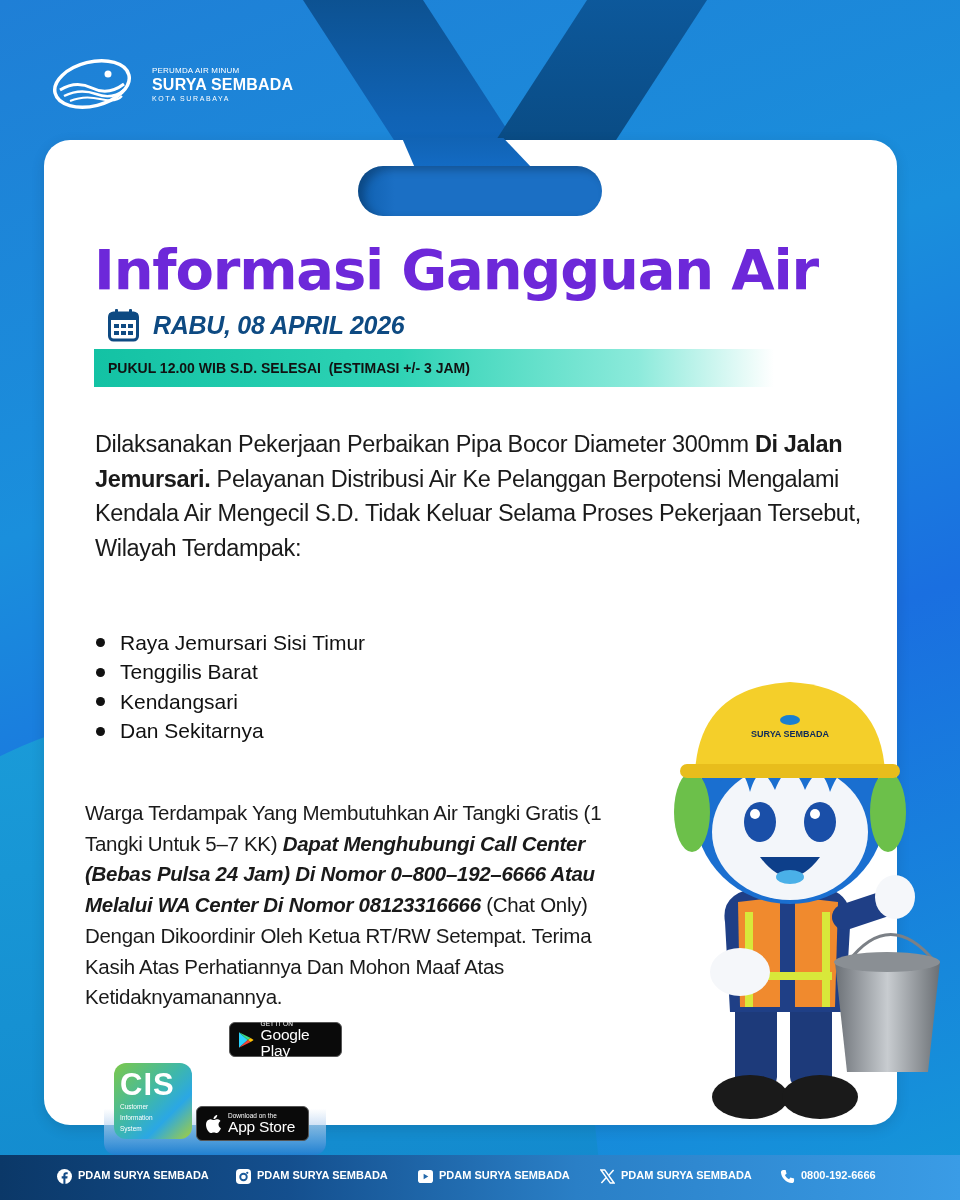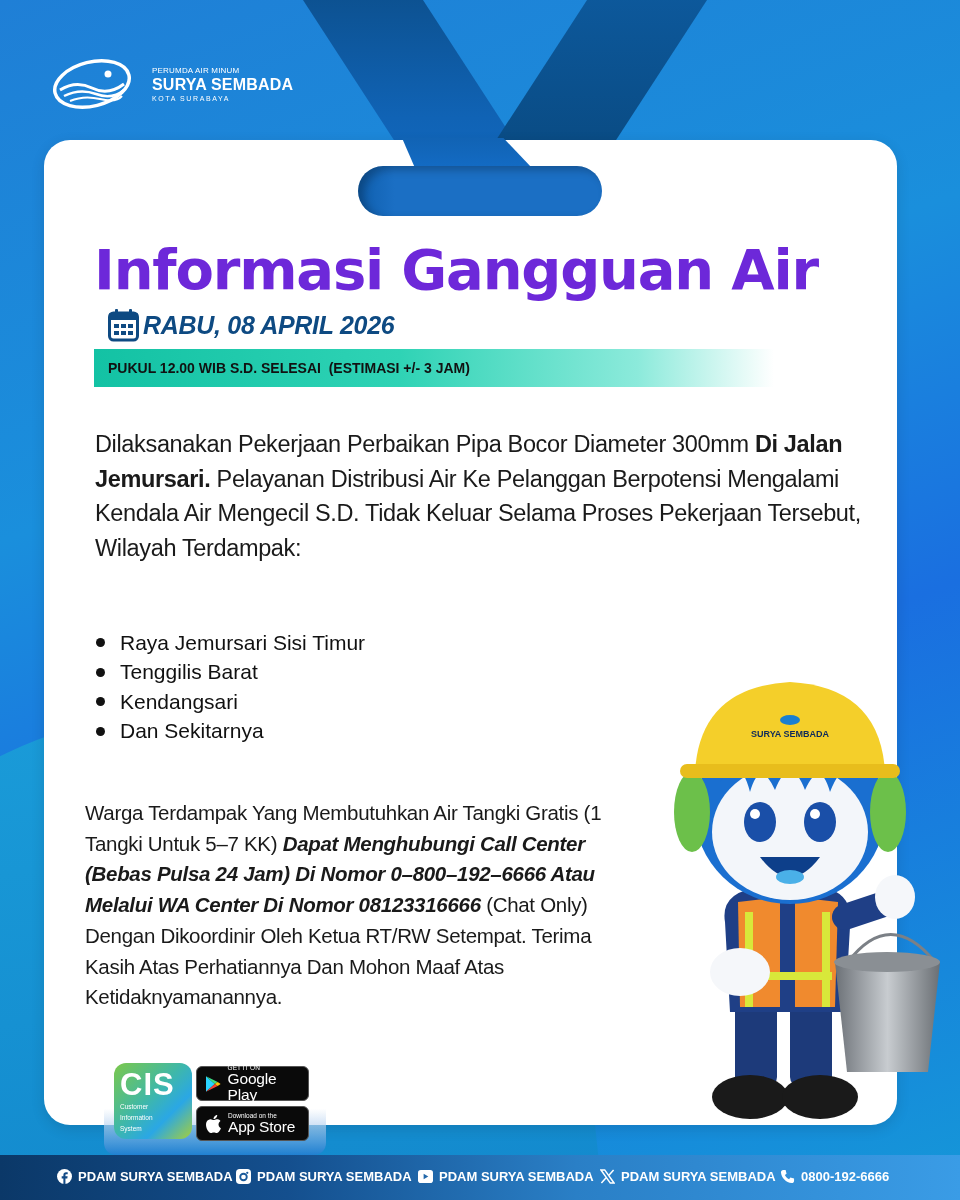--- a/index.html
+++ b/index.html
@@ -49,21 +49,21 @@
     position: absolute; left: 402px; top: 138px; width: 130px; height: 30px;
     background: linear-gradient(180deg, #1163b4 0%, #136bc4 100%);
     clip-path: polygon(0 0, 78% 0, 100% 100%, 10% 100%);
   }
 
   .title {
     position: absolute; left: 94px; top: 237px;
     font-size: 56px; font-weight: bold; color: #6d28d9; letter-spacing: -1.2px;
     font-family: "DejaVu Sans", sans-serif;
   }
-  .date-row { position: absolute; left: 108px; top: 308px; display: flex; align-items: center; gap: 4px; }
+  .date-row { position: absolute; left: 108px; top: 308px; display: flex; align-items: center; gap: 14px; }
   .cal-icon { width: 31px; height: 34px; }
   .date-text { font-size: 25px; font-weight: bold; font-style: italic; color: #0e4a82; letter-spacing: -0.3px; }
   .time-bar {
     position: absolute; left: 94px; top: 349px; width: 680px; height: 38px;
     background: linear-gradient(90deg, #13c2a4 0%, #2fd3b5 45%, #8ceadb 80%, rgba(255,255,255,0.9) 100%);
     display: flex; align-items: center; padding-left: 14px;
   }
   .time-text { font-size: 14px; font-weight: bold; color: #111; white-space: pre; }
 
   .body-text {
@@ -94,31 +94,31 @@
     background: linear-gradient(135deg, #7cc84a 0%, #3fb8a8 45%, #2aa7e5 70%, #a6cf3a 100%);
     color: #fff; padding: 6px 6px;
   }
   .cis-big { font-size: 31px; font-weight: bold; line-height: 1; letter-spacing: 1px; }
   .cis-small { font-size: 6.5px; line-height: 8px; margin-top: 3px; }
   .store-btn {
     position: absolute; left: 196px; width: 113px; height: 35px; background: #0a0a0a;
     border-radius: 6px; border: 1px solid #555; display: flex; align-items: center; gap: 6px; padding-left: 8px;
     color: #fff;
   }
-  .store-btn.gp { top: 1066px; }
+  .store-btn.gp { top: 1022px; margin-left: 33px; }
   .store-btn.as { top: 1106px; }
   .store-small { font-size: 6.5px; line-height: 7px; }
   .store-big { font-size: 15.5px; line-height: 16px; letter-spacing: -0.2px; }
 
   .footer {
     position: absolute; left: 0; top: 1155px; width: 960px; height: 45px;
     background: linear-gradient(90deg, #0b3868 0%, #144f8e 30%, #2a7fc6 60%, #3a9ce6 100%);
     display: flex; align-items: center;
   }
-  .footer-item { position: absolute; display: flex; align-items: flex-end; gap: 6px; color: #fff; font-size: 13px; font-weight: bold; top: 14px; }
+  .footer-item { position: absolute; display: flex; align-items: flex-start; gap: 6px; color: #fff; font-size: 11px; font-weight: bold; top: 14px; }
   .footer-icon { width: 15px; height: 15px; }
 </style>
 </head>
 <body>
 
 <div class="bg-layer">
   <div class="bg-wave"></div>
   <div class="ribbon-left"></div>
   <div class="ribbon-right"></div>
 </div>

